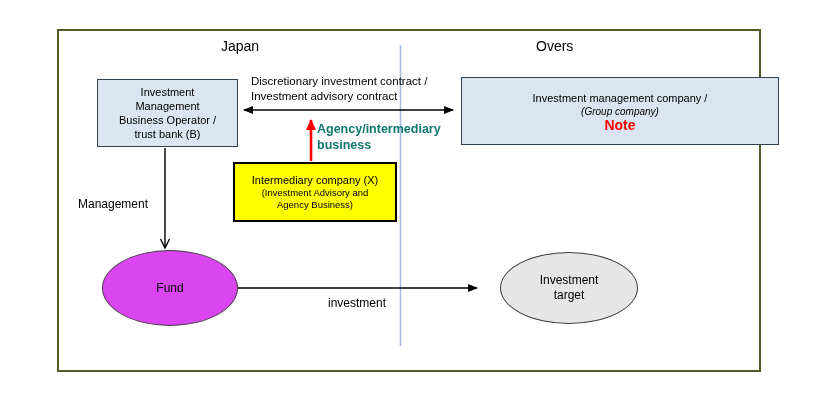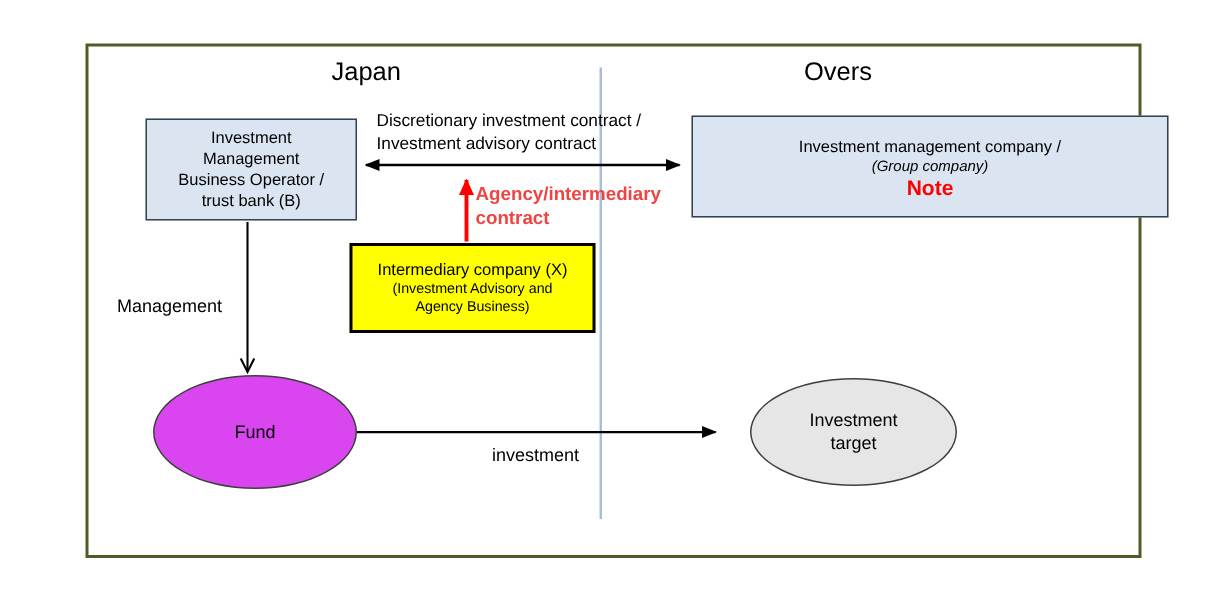--- a/index.html
+++ b/index.html
@@ -5,38 +5,38 @@
   html,body{margin:0;padding:0;background:#ffffff;}
   .canvas{
     position:relative;width:819px;height:400px;background:#ffffff;
     font-family:"Liberation Sans","DejaVu Sans",sans-serif;color:#000;
     overflow:hidden;
   }
   .frame{
     position:absolute;left:57px;top:29px;width:704px;height:343px;
     border:2px solid #4e5c28;box-sizing:border-box;background:transparent;
   }
-  .region-label{position:absolute;font-size:17px;color:#000;white-space:nowrap;}
+  .region-label{position:absolute;font-size:14px;color:#000;white-space:nowrap;}
   .node{
     position:absolute;box-sizing:border-box;display:flex;flex-direction:column;
     align-items:center;justify-content:center;text-align:center;
   }
   .box-blue{background:#dbe5f1;border:1px solid #33404d;}
   .box-yellow{background:#ffff00;border:2px solid #000000;}
   .ellipse{border-radius:50%;}
   .ellipse-fund{background:#d946ef;border:1px solid #3f3f3f;}
   .ellipse-gray{background:#e7e6e6;border:1px solid #3f3f3f;}
   .t11{font-size:11px;line-height:14px;}
   .t10{font-size:9.5px;line-height:12px;}
   .t12{font-size:12px;line-height:15px;}
   .note-red{color:#ff0000;font-weight:bold;font-size:14px;line-height:14px;}
   .edge-label{position:absolute;font-size:11.5px;line-height:15px;color:#000;white-space:nowrap;}
   .edge-label-red{
     position:absolute;font-size:12.5px;line-height:15.5px;font-weight:bold;
-    color:#ef4444;white-space:nowrap;
+    color:#0f766e;white-space:nowrap;
   }
   .side-label{position:absolute;font-size:12px;color:#000;white-space:nowrap;}
   svg.overlay{position:absolute;left:0;top:0;width:819px;height:400px;pointer-events:none;}
   .line-block{display:block;}
 </style>
 </head>
 <body>
 
 <div class="canvas">
 
@@ -97,20 +97,20 @@
     <span class="line-block">target</span>
   </div>
 
   <div class="edge-label" style="left:251px;top:74px;">
     <span class="line-block">Discretionary investment contract /</span>
     <span class="line-block">Investment advisory contract</span>
   </div>
 
   <div class="edge-label-red" style="left:317px;top:122px;">
     <span class="line-block">Agency/intermediary</span>
-    <span class="line-block">contract</span>
+    <span class="line-block">business</span>
   </div>
 
   <div class="side-label" style="left:78px;top:197px;">Management</div>
 
   <div class="side-label" style="left:328px;top:296px;">investment</div>
 
 </div>
 
 </body></html>

